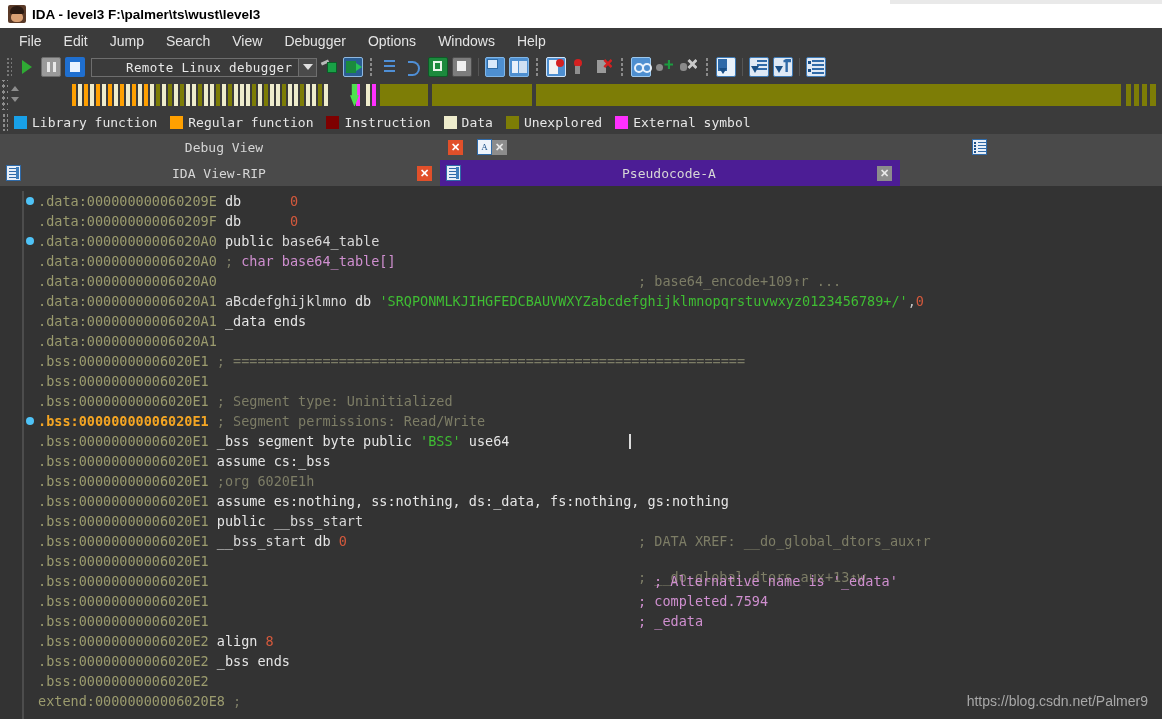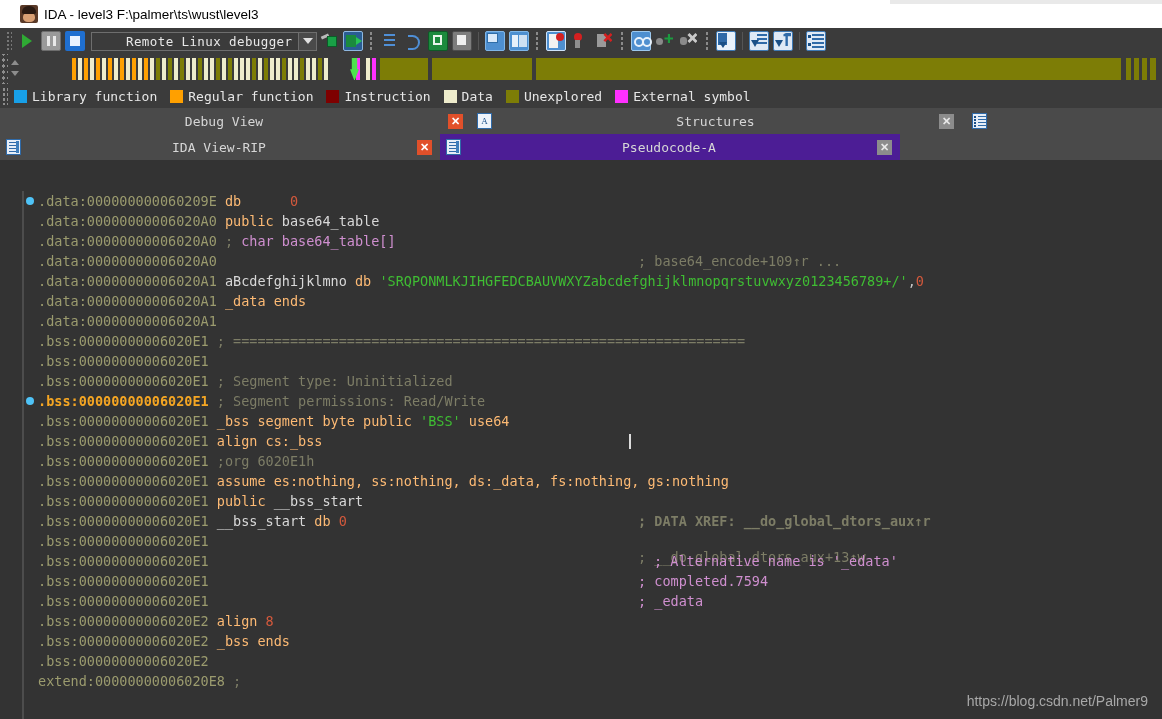--- a/index.html
+++ b/index.html
@@ -9,21 +9,21 @@
     background:#333333;
     font-family:"DejaVu Sans Mono","Liberation Mono",monospace;
     font-size:13px;
     -webkit-font-smoothing:none;
   }
   .app{width:1162px;height:719px;position:relative;overflow:hidden;background:#333333;}
 
   
   .titlebar{
     height:28px;background:#ffffff;display:flex;align-items:center;
-    padding-left:20px;box-sizing:border-box;position:relative;
+    padding-left:8px;box-sizing:border-box;position:relative;font-weight:bold;
   }
   .titlebar .tbicon{
     width:18px;height:18px;margin-right:6px;flex:0 0 18px;
     background:#5a3a28;border-radius:2px;position:relative;overflow:hidden;
   }
   .titlebar .tbicon:before{
     content:"";position:absolute;left:3px;top:7px;width:12px;height:10px;
     background:#d9a074;border-radius:50% 50% 40% 40%;
   }
   .titlebar .tbicon:after{
@@ -185,21 +185,21 @@
   
   .disasm{position:absolute;left:0;right:0;top:191px;bottom:0;background:#333333;overflow:hidden;}
   .gutter{position:absolute;left:0;top:0;bottom:0;width:38px;background:#333333;}
   .gutterline{position:absolute;left:22px;top:0;bottom:0;width:2px;background:#4d4d4d;}
   .code{position:absolute;left:38px;right:0;top:0;bottom:0;}
   .row{height:20px;line-height:20px;white-space:pre;font-size:13.5px;position:relative;
     font-family:"DejaVu Sans Mono","Liberation Mono",monospace;}
   .bpdot{position:absolute;left:26px;width:8px;height:8px;border-radius:50%;background:#4fc3f7;}
   .addr{color:#9b9b6e;}
   .addr.hl{color:#f5a623;font-weight:bold;}
-  .kw{color:#fdba74;}
+  .kw{color:#e5e5e5;}
   .name{color:#d8d8d8;}
   .num{color:#d4593c;}
   .str{color:#3fbd33;}
   .cmt{color:#7d7d66;}
   .cmt2{color:#cf8fcf;}
   .plain{color:#c8c8c8;}
   .caret{position:absolute;left:591px;top:3px;width:2px;height:15px;background:#dcdcdc;}
 
   .watermark{position:absolute;right:14px;bottom:10px;color:#a8a8a8;font-size:14px;
     font-family:"Liberation Sans",sans-serif;}
@@ -208,20 +208,31 @@
 <body>
 
 <div class="app">
 
   <div class="titlebar">
     <div class="tbicon"></div>
     <div class="ttxt">IDA - level3 F:\palmer\ts\wust\level3</div>
     <div class="topnotch"></div>
   </div>
 
+  <div class="menubar">
+    <div class="mi">File</div>
+    <div class="mi">Edit</div>
+    <div class="mi">Jump</div>
+    <div class="mi">Search</div>
+    <div class="mi">View</div>
+    <div class="mi">Debugger</div>
+    <div class="mi">Options</div>
+    <div class="mi">Windows</div>
+    <div class="mi">Help</div>
+  </div>
 
   <div class="toolbar">
     <div class="grip"></div>
     <div class="tb ico-play"></div>
     <div class="tb ico-pause"></div>
     <div class="tb ico-stop"></div>
 
     <div class="dbgsel">
       <div class="val">Remote Linux debugger</div>
       <div class="arrow"></div>
@@ -337,21 +348,20 @@
     <div class="lb">External symbol</div>
   </div>
 
   <div class="tabrow">
     <div class="tab inactive" style="width:471px">
       <div class="tlabel">Debug View</div>
       <div class="tclose red">✕</div>
     </div>
     <div class="tab inactive" style="width:491px">
       <div class="ticon aicon">A</div>
-      <div class="tlabel">Structures</div>
       <div class="tclose gray">✕</div>
     </div>
     <div class="tab inactive" style="flex:1">
       <div class="ticon sticon" style="margin-left:10px"></div>
       <div class="tlabel"></div>
     </div>
   </div>
 
   <div class="tabrow">
     <div class="tab inactive" style="width:440px">
@@ -366,36 +376,37 @@
     </div>
     <div class="tab inactive" style="flex:1"></div>
   </div>
 
   <div class="disasm">
     <div class="gutter">
       <div class="gutterline"></div>
     </div>
     <div class="code" id="codearea">
         <div class="row"><div class="bpdot" style="top: 6px; left: -12px;"></div><span class="addr">.data:000000000060209E</span><span class="kw"> db</span><span class="plain">      </span><span class="num">0</span></div>
+        <div class="row"><div class="bpdot" style="top: 26px; left: -12px;"></div><span class="addr">.data:000000000060209F</span><span class="kw"> db</span><span class="plain">      </span><span class="num">0</span></div>
         <div class="row"><span class="addr">.data:00000000006020A0</span><span class="kw"> public </span><span class="name">base64_table</span></div>
         <div class="row"><span class="addr">.data:00000000006020A0</span><span class="cmt"> ; </span><span class="cmt2">char base64_table[]</span></div>
         <div class="row"><span class="addr">.data:00000000006020A0</span><span class="cmt" style="position: absolute; left: 600px; top: 0px;">; base64_encode+109↑r ...</span></div>
         <div class="row"><div class="bpdot" style="top: 126px; left: -12px;"></div><span class="addr">.data:00000000006020A1</span><span class="name"> aBcdefghijklmno </span><span class="kw">db </span><span class="str">'SRQPONMLKJIHGFEDCBAUVWXYZabcdefghijklmnopqrstuvwxyz0123456789+/'</span><span class="plain">,</span><span class="num">0</span></div>
         <div class="row"><span class="addr">.data:00000000006020A1</span><span class="kw"> _data</span><span class="plain"> </span><span class="kw">ends</span></div>
         <div class="row"><span class="addr">.data:00000000006020A1</span></div>
         <div class="row"><span class="addr">.bss:00000000006020E1</span><span class="cmt"> ; ===============================================================</span></div>
         <div class="row"><span class="addr">.bss:00000000006020E1</span></div>
         <div class="row"><span class="addr">.bss:00000000006020E1</span><span class="cmt"> ; Segment type: Uninitialized</span></div>
         <div class="row"><span class="addr hl">.bss:00000000006020E1</span><span class="cmt"> ; Segment permissions: Read/Write</span></div>
         <div class="row"><span class="addr">.bss:00000000006020E1</span><span class="kw"> _bss segment byte public </span><span class="str">'BSS'</span><span class="kw"> use64</span></div>
-        <div class="row"><span class="addr">.bss:00000000006020E1</span><span class="kw"> align cs:_bss</span></div>
+        <div class="row"><span class="addr">.bss:00000000006020E1</span><span class="kw"> assume cs:_bss</span></div>
         <div class="row"><span class="addr">.bss:00000000006020E1</span><span class="cmt"> ;org 6020E1h</span></div>
         <div class="row"><span class="addr">.bss:00000000006020E1</span><span class="kw"> assume es:nothing, ss:nothing, ds:_data, fs:nothing, gs:nothing</span></div>
         <div class="row"><span class="addr">.bss:00000000006020E1</span><span class="kw"> public </span><span class="name">__bss_start</span></div>
-        <div class="row"><span class="addr">.bss:00000000006020E1</span><span class="name"> __bss_start </span><span class="kw">db </span><span class="num">0</span><span class="cmt" style="position: absolute; left: 600px; top: 0px; font-weight: bold;">; DATA XREF: __do_global_dtors_aux↑r</span></div>
+        <div class="row"><span class="addr">.bss:00000000006020E1</span><span class="name"> __bss_start </span><span class="kw">db </span><span class="num">0</span><span class="cmt" style="position: absolute; left: 600px; top: 0px;">; DATA XREF: __do_global_dtors_aux↑r</span></div>
         <div class="row"><span class="addr">.bss:00000000006020E1</span><span class="cmt" style="position: absolute; left: 600px; top: 16px;">; __do_global_dtors_aux+13↑w</span></div>
         <div class="row"><span class="addr">.bss:00000000006020E1</span><span class="cmt2" style="position: absolute; left: 616px; top: 0px;">; Alternative name is '_edata'</span></div>
         <div class="row"><span class="addr">.bss:00000000006020E1</span><span class="cmt2" style="position: absolute; left: 600px; top: 0px;">; completed.7594</span></div>
         <div class="row"><span class="addr">.bss:00000000006020E1</span><span class="cmt2" style="position: absolute; left: 600px; top: 0px;">; _edata</span></div>
         <div class="row"><span class="addr">.bss:00000000006020E2</span><span class="kw"> align </span><span class="num">8</span></div>
         <div class="row"><span class="addr">.bss:00000000006020E2</span><span class="kw"> _bss ends</span></div>
         <div class="row"><span class="addr">.bss:00000000006020E2</span></div>
         <div class="row" style="overflow: hidden;"><span class="addr">extend:00000000006020E8</span><span class="cmt"> ;</span></div>
         <div class="caret" style="top: 243px;"></div>
       </div>

